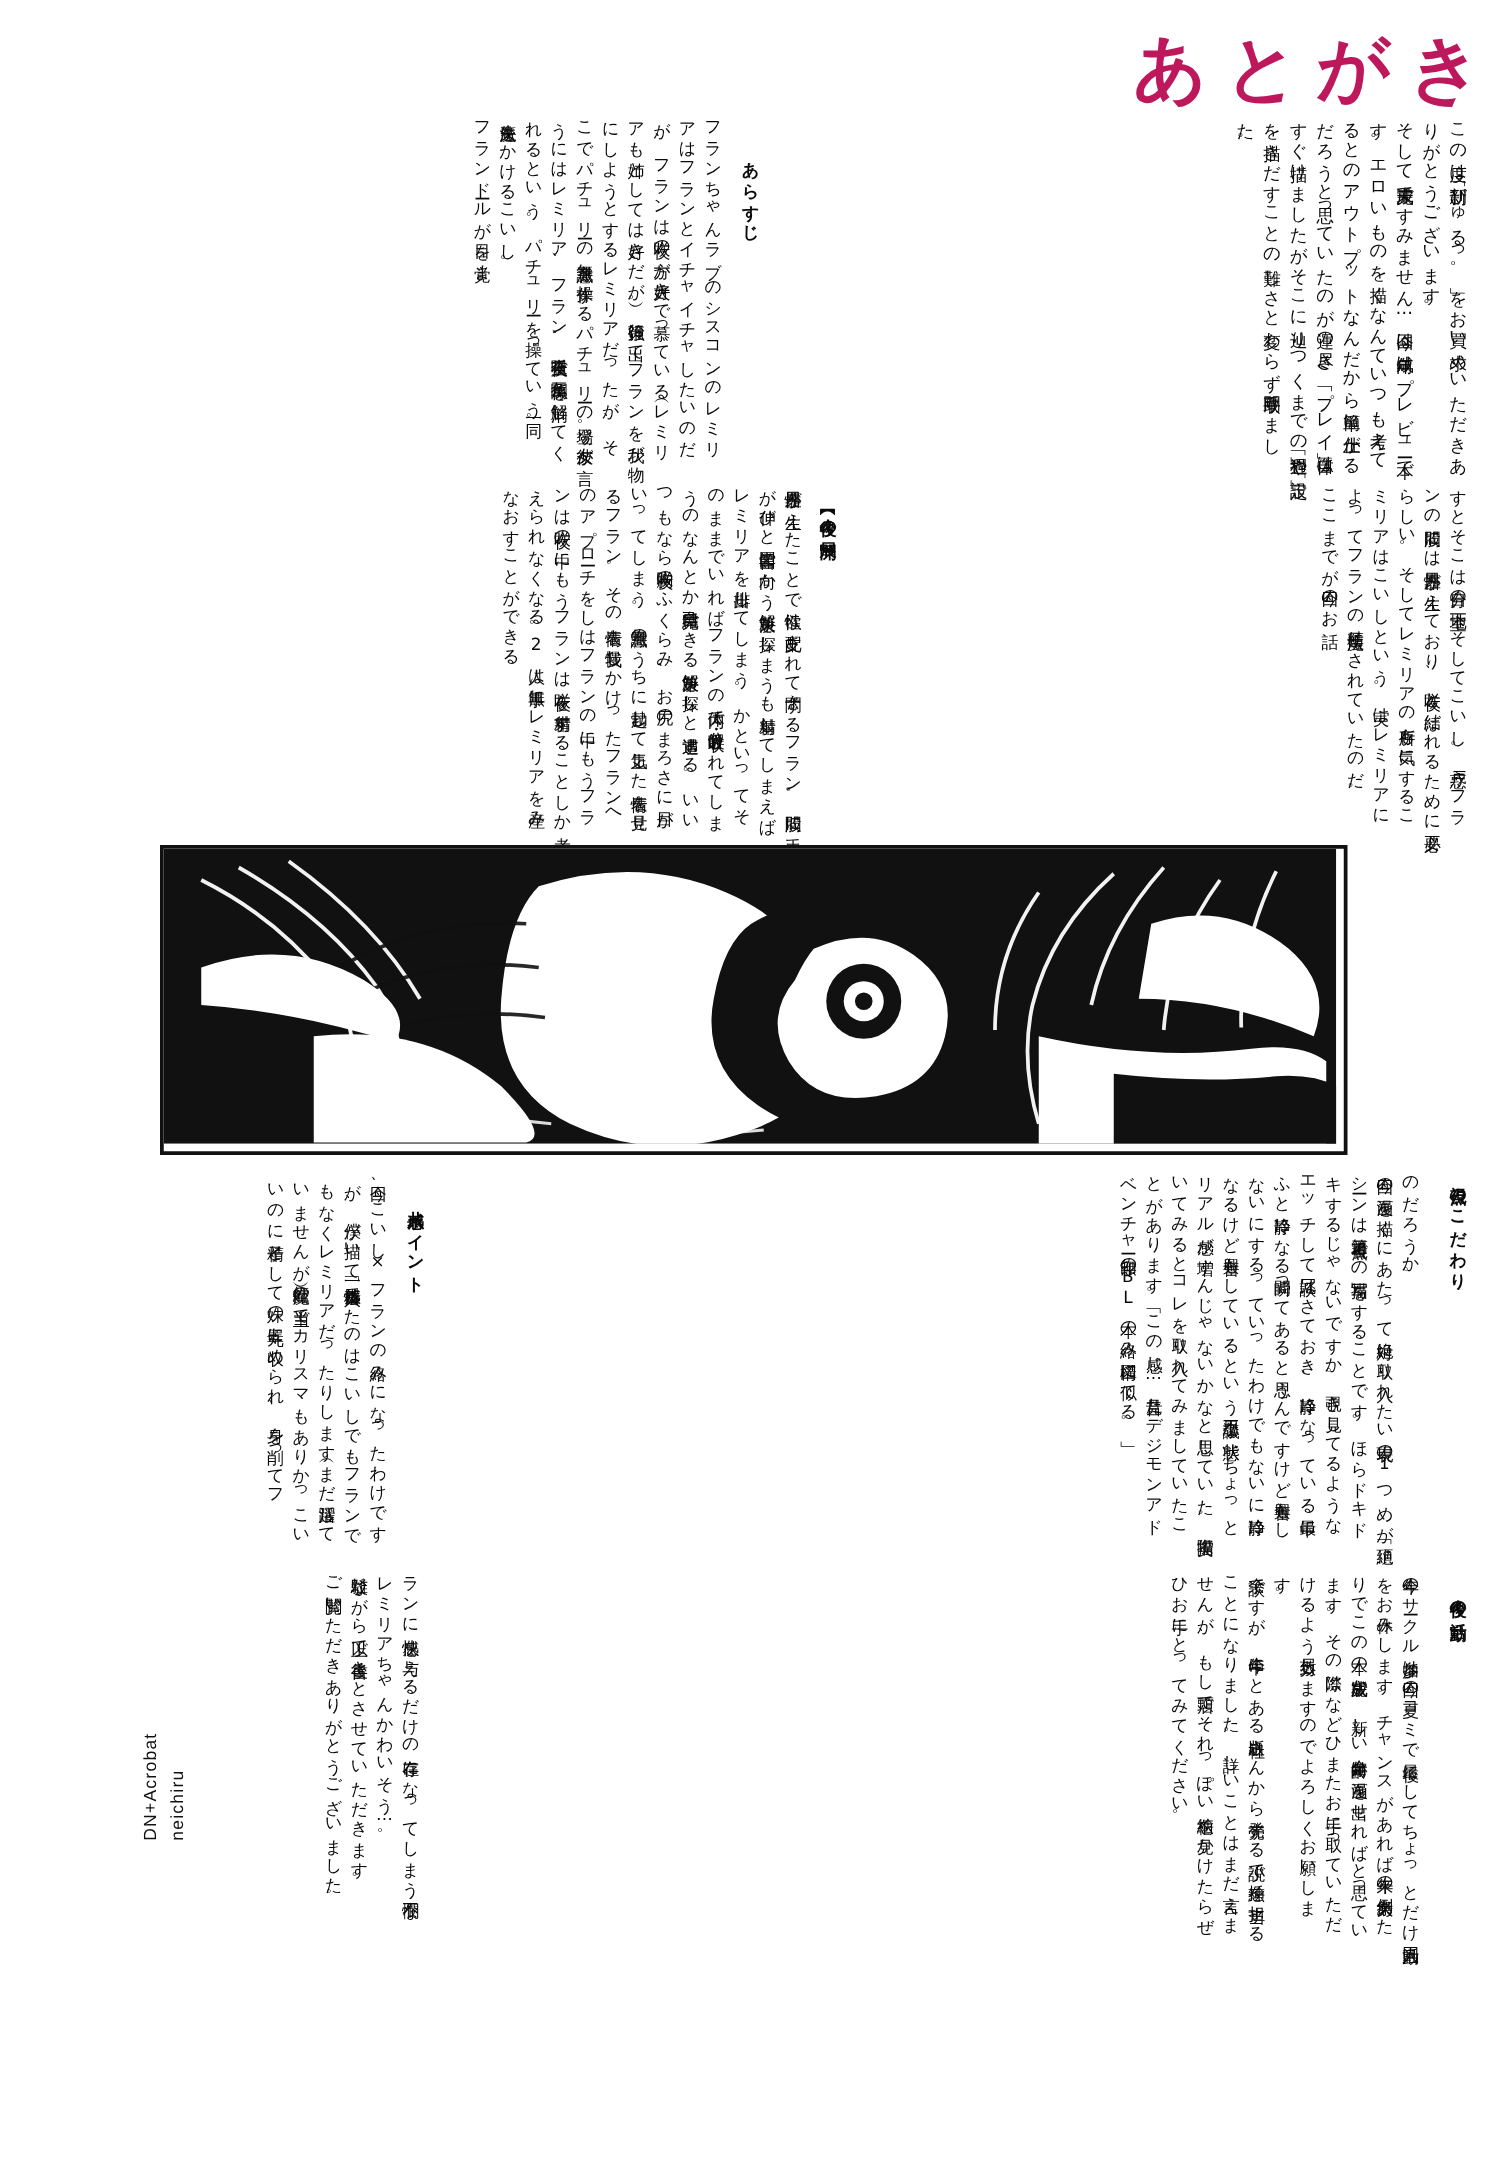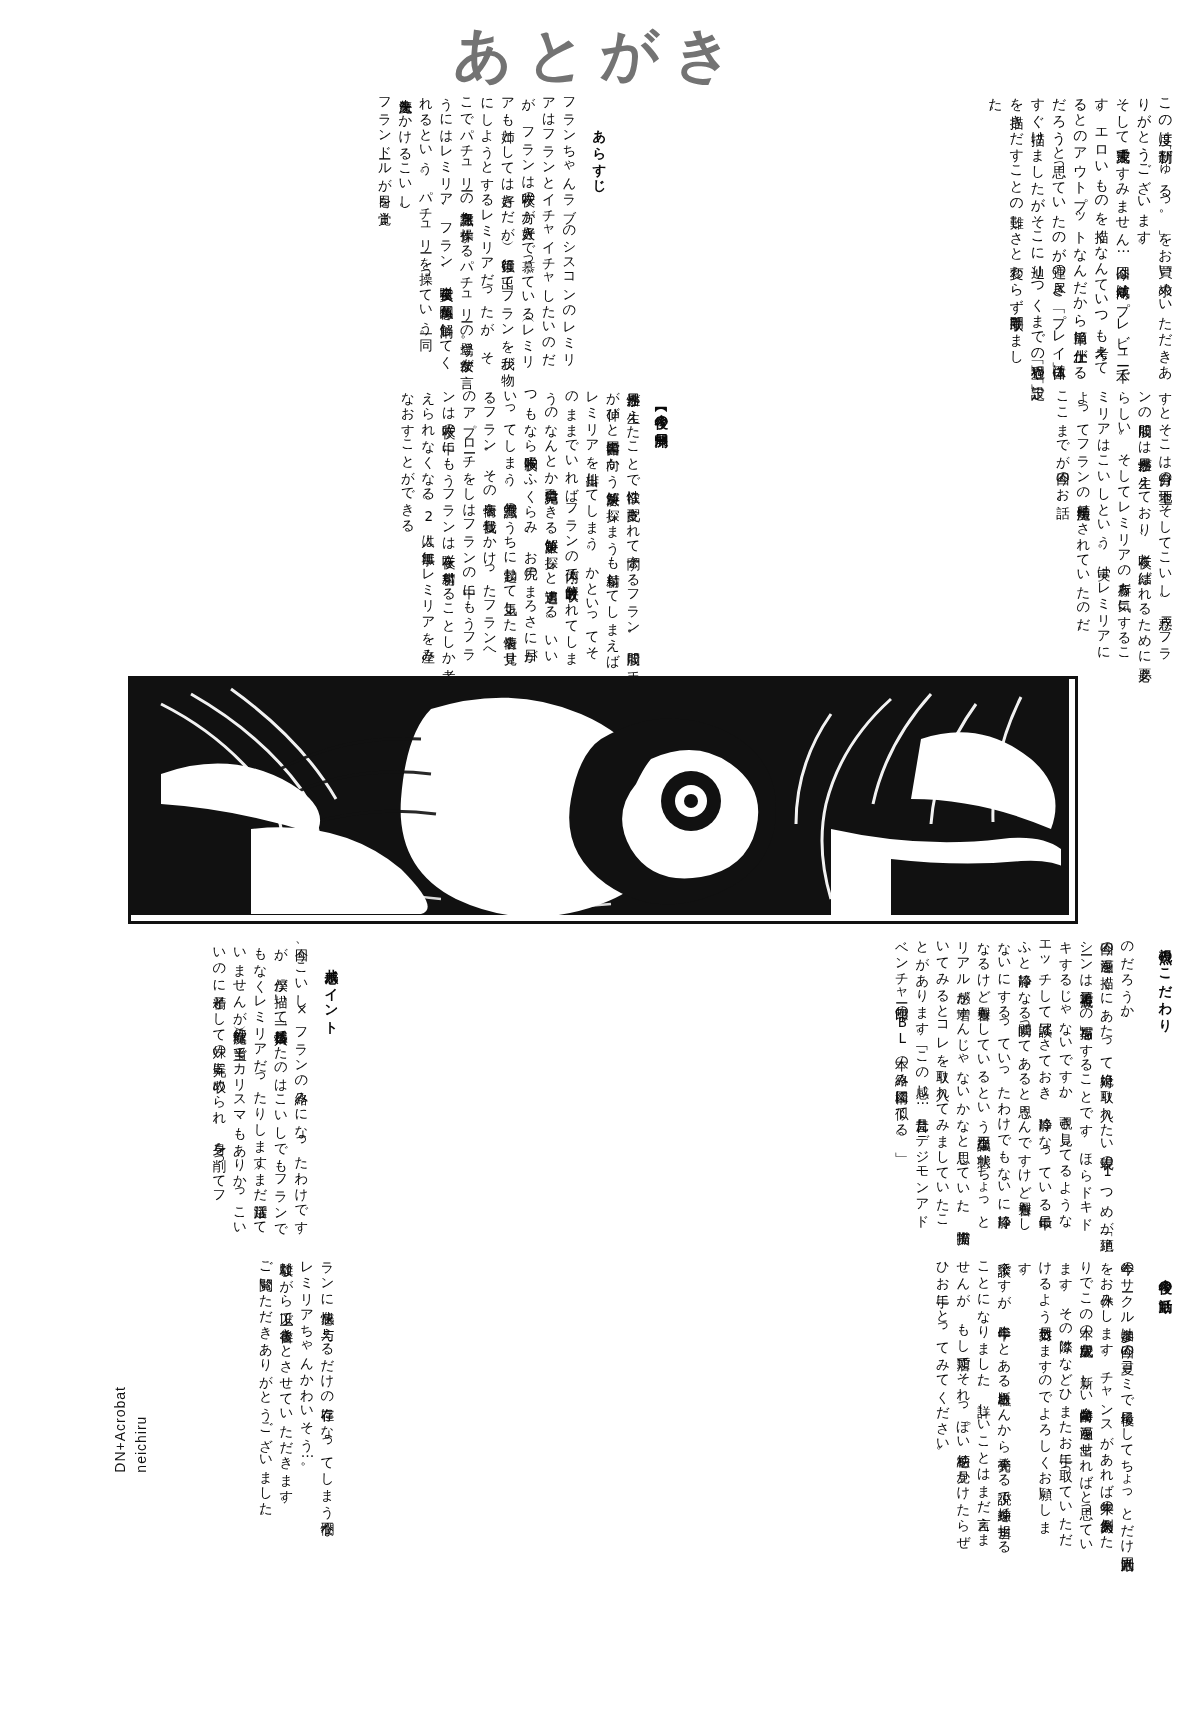--- a/index.html
+++ b/index.html
@@ -18,26 +18,26 @@
     background: #ffffff;
     overflow: hidden;
   }
 
   
   .title {
     position: absolute;
     top: 16px;
     left: 0;
     width: 1200px;
-    text-align: center;
+    text-align: right;
     font-family: "DejaVu Sans", sans-serif;
     font-weight: bold;
     font-size: 58px;
     letter-spacing: 14px;
-    color: #737373;
+    color: #be185d;
   }
 
   
   .vcol {
     position: absolute;
     writing-mode: vertical-rl;
     text-orientation: upright;
     font-family: "DejaVu Sans", sans-serif;
     font-size: 13.5px;
     line-height: 1.52;

